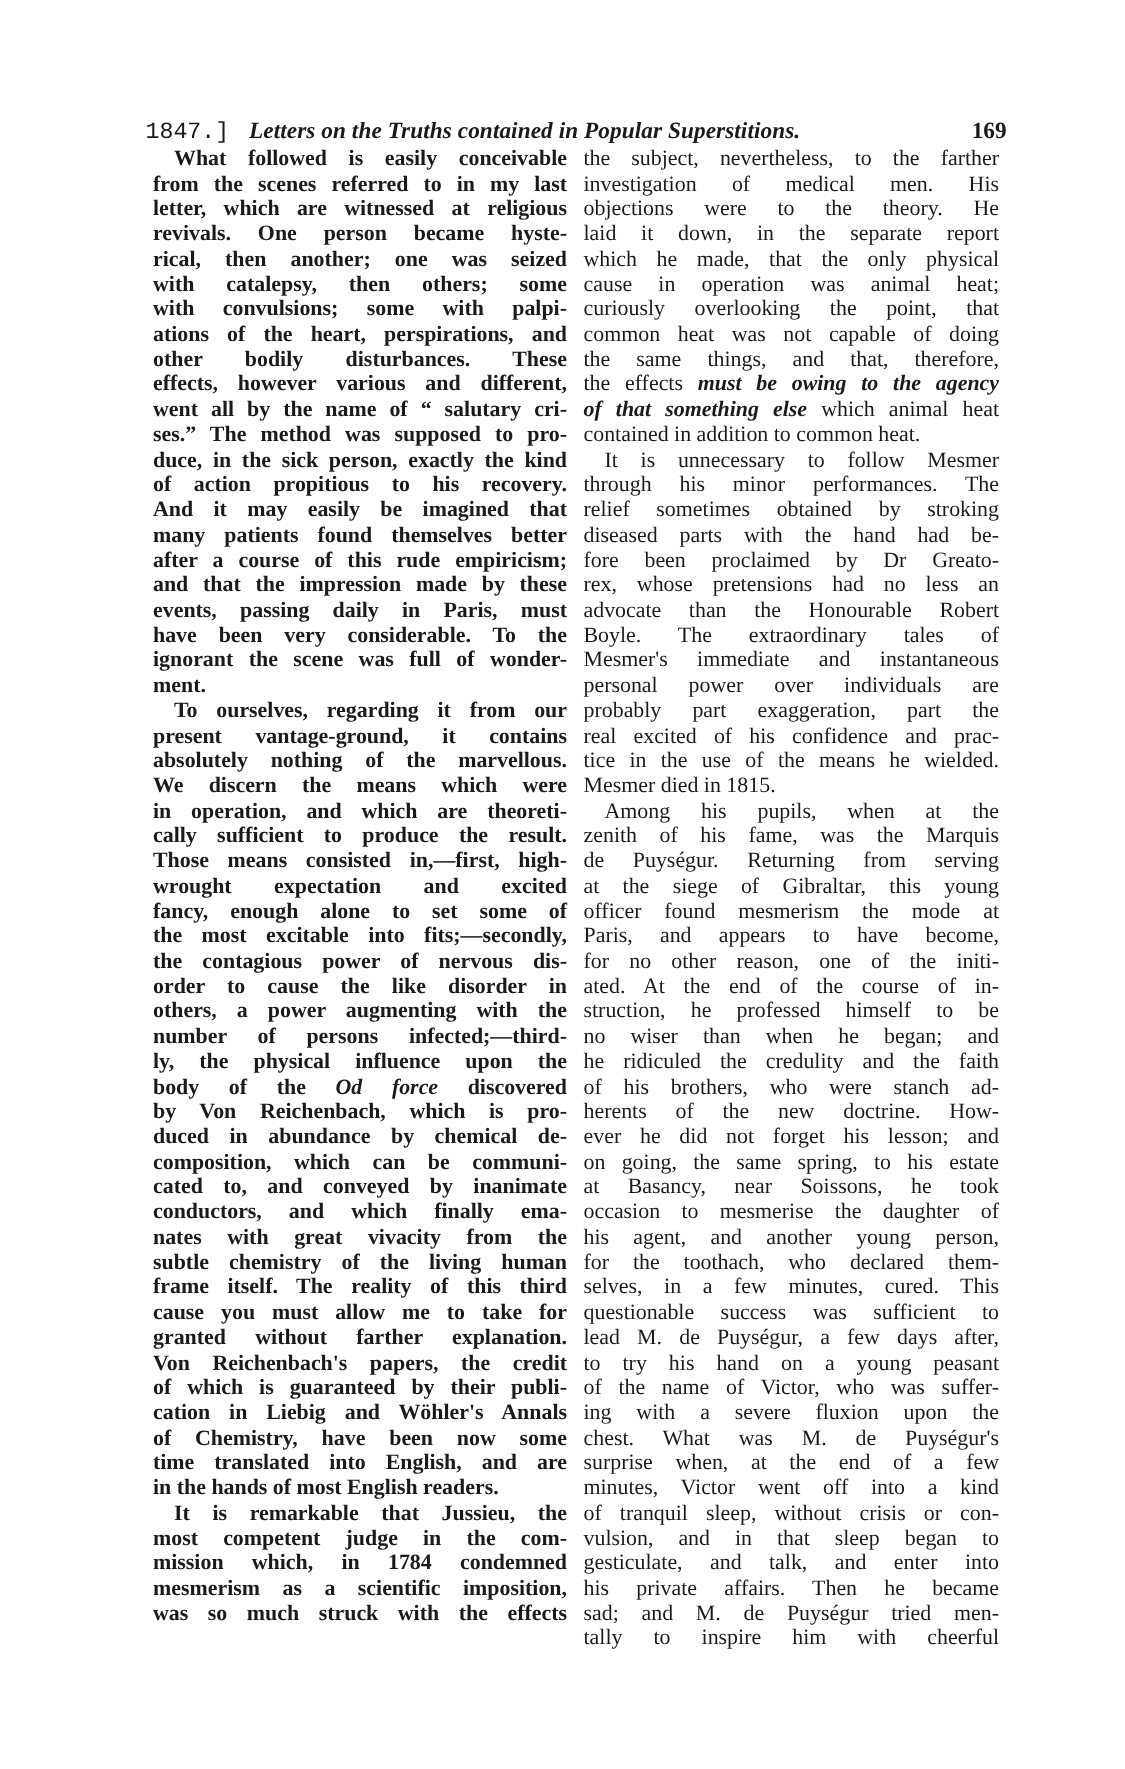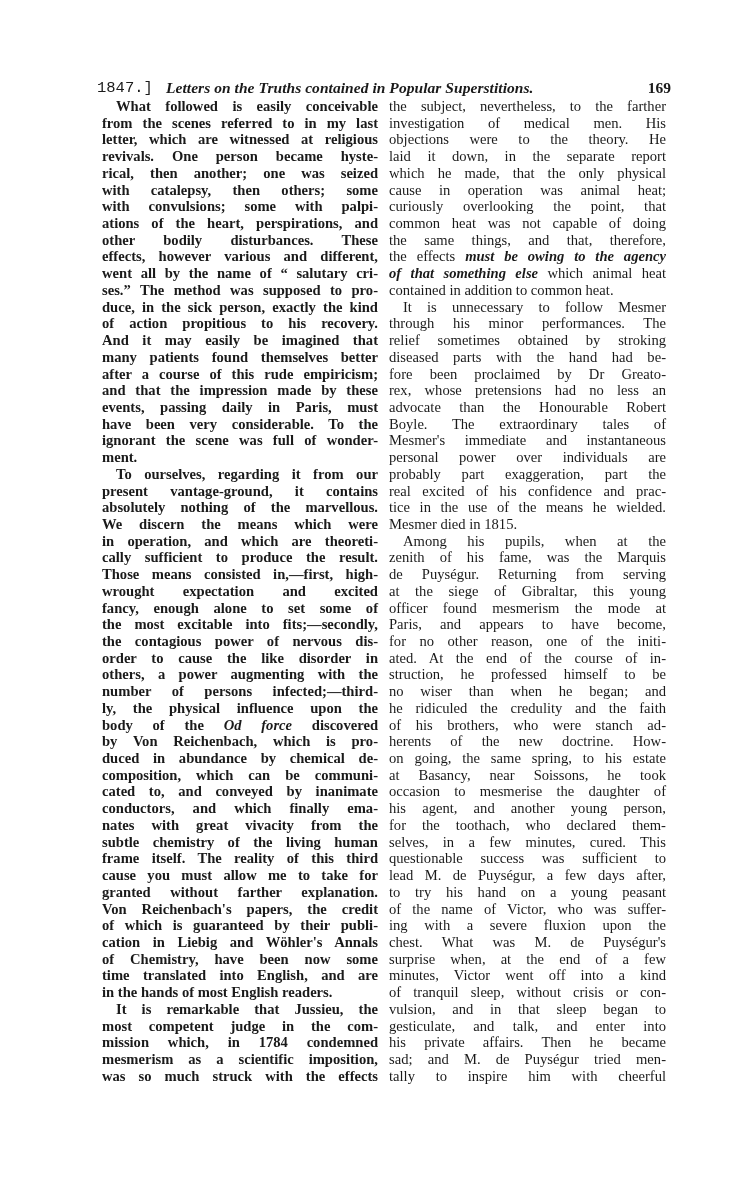--- a/index.html
+++ b/index.html
@@ -124,20 +124,21 @@
     <span class="line">at the siege of Gibraltar, this young</span>
     <span class="line">officer found mesmerism the mode at</span>
     <span class="line">Paris, and appears to have become,</span>
     <span class="line">for no other reason, one of the initi-</span>
     <span class="line">ated.   At the end of the course of in-</span>
     <span class="line">struction, he professed himself to be</span>
     <span class="line">no wiser than when he began; and</span>
     <span class="line">he ridiculed the credulity and the faith</span>
     <span class="line">of his brothers, who were stanch ad-</span>
     <span class="line">herents of the new doctrine.   How-</span>
+    <span class="line">ever he did not forget his lesson; and</span>
     <span class="line">on going, the same spring, to his estate</span>
     <span class="line">at Basancy, near Soissons, he took</span>
     <span class="line">occasion to mesmerise the daughter of</span>
     <span class="line">his agent, and another young person,</span>
     <span class="line">for the toothach, who declared them-</span>
     <span class="line">selves, in a few minutes, cured.   This</span>
     <span class="line">questionable success was sufficient to</span>
     <span class="line">lead M. de Puységur, a few days after,</span>
     <span class="line">to try his hand on a young peasant</span>
     <span class="line">of the name of Victor, who was suffer-</span>

